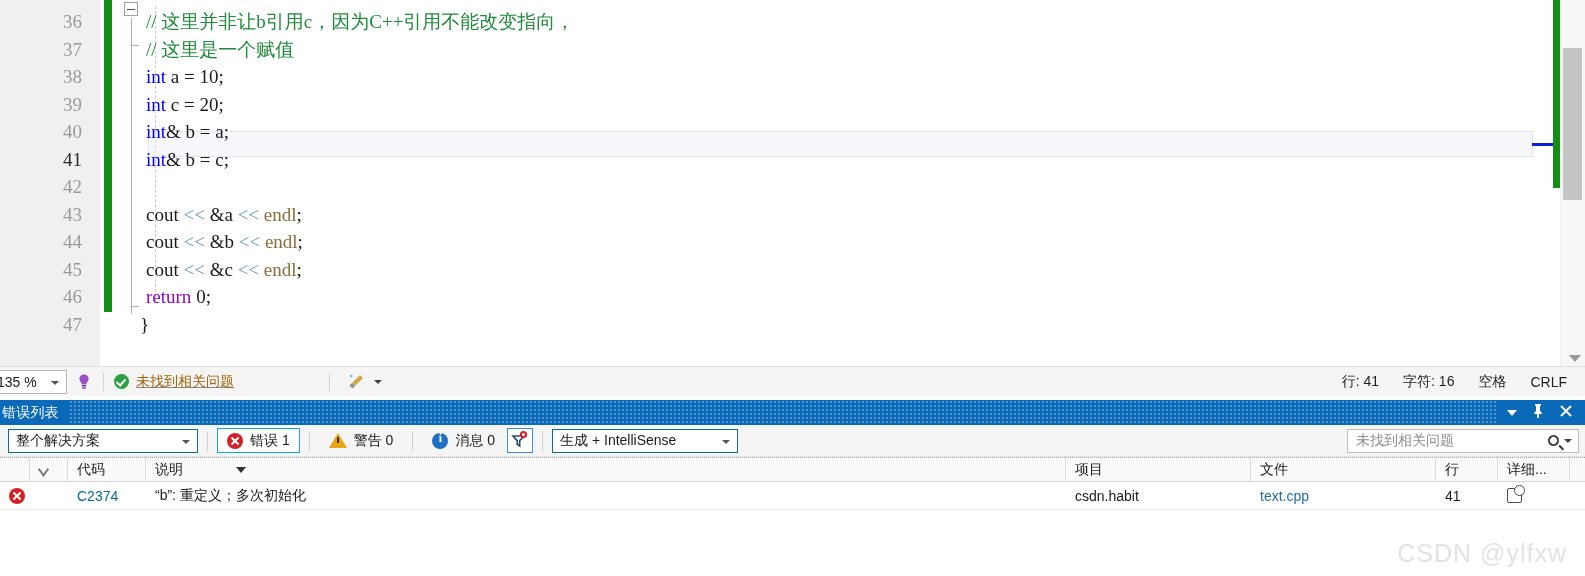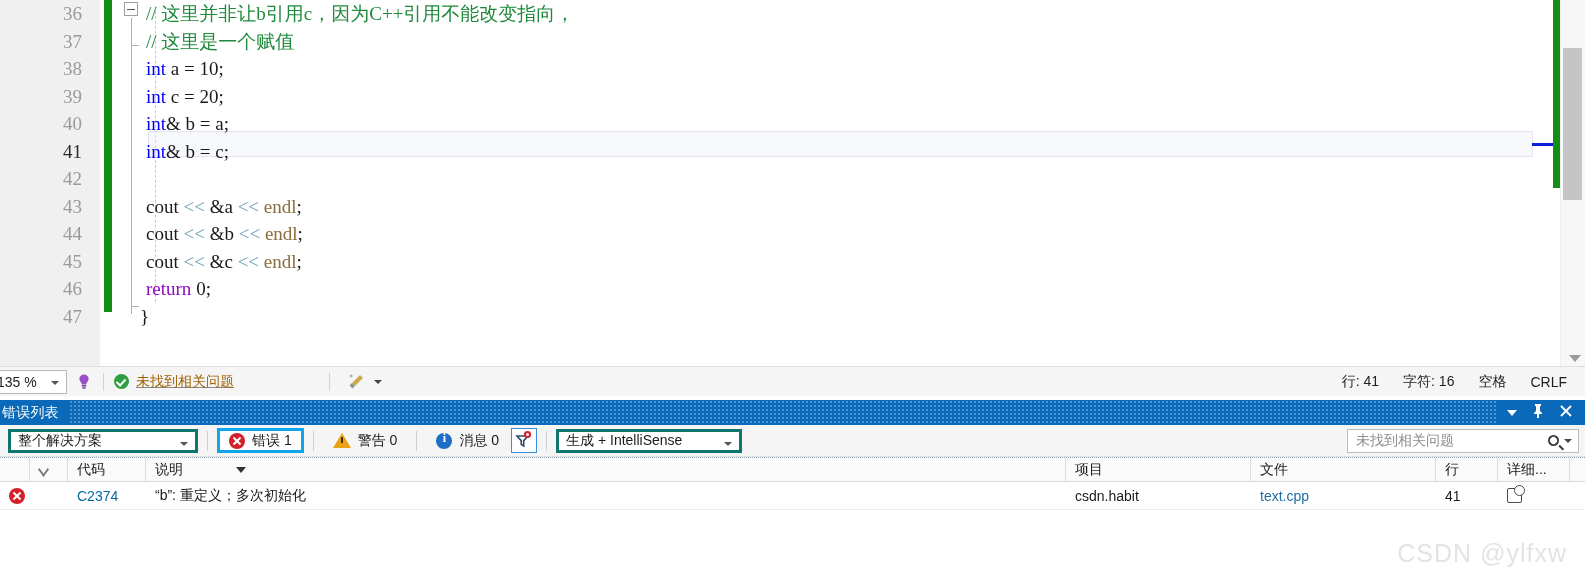--- a/index.html
+++ b/index.html
@@ -14,21 +14,21 @@
   
   #editor {
     position: absolute; left: 0; top: 0; width: 1585px; height: 366px;
     background: #ffffff; overflow: hidden;
   }
   .gutter-bg {
     position: absolute; left: 0; top: 0; width: 100px; height: 366px;
     background: #f0f0f0;
   }
   .code-area {
-    position: absolute; left: 0; top: 0; width: 1551px; height: 366px;
+    position: absolute; left: 0; top: 8px; width: 1551px; height: 366px;
   }
   .code-line {
     position: relative; height: 27.5px; line-height: 27.5px;
     font-family: "Liberation Serif", serif; font-size: 19px;
     white-space: pre;
   }
   .ln {
     position: absolute; left: 0; width: 82px; text-align: right;
     color: #9a9a9a; font-family: "Liberation Serif", serif; font-size: 19px;
   }
@@ -155,39 +155,39 @@
   .tb-caret {
     width: 0; height: 0; border-left: 5px solid transparent;
     border-right: 5px solid transparent; border-top: 6px solid #fff;
   }
 
   .el-toolbar {
     height: 32px; background: #f5f5f5; border-bottom: 1px solid #e2e2e2;
     display: flex; align-items: center; padding: 0 6px; gap: 0;
   }
   .combo {
-    height: 24px; border: 3px solid #0f766e; background: #fff;
+    height: 24px; border: 1px solid #0f766e; background: #fff;
     display: flex; align-items: center; padding: 0 20px 0 7px;
     font-size: 14px; color: #1a1a1a; position: relative;
   }
   .combo .caret {
     position: absolute; right: 7px; top: 10px; width: 0; height: 0;
     border-left: 4px solid transparent; border-right: 4px solid transparent;
     border-top: 4px solid #555;
   }
   #solution-scope-combo { width: 190px; margin-left: 2px; }
   #build-combo { width: 186px; }
   .tb-sep { width: 1px; height: 20px; background: #cfcfcf; margin: 0 9px; }
 
   .countbtn {
     height: 25px; display: flex; align-items: center; gap: 7px;
     padding: 0 9px; font-size: 14px; color: #1a1a1a; background: transparent;
     border: 1px solid transparent;
   }
-  .countbtn.active { background: #fff; border: 3px solid #0ea5e9; }
+  .countbtn.active { background: #fff; border: 1px solid #0ea5e9; }
   .ic-error {
     width: 16px; height: 16px; border-radius: 50%; background: #d32029;
     position: relative;
   }
   .ic-error::before, .ic-error::after {
     content: ""; position: absolute; left: 3px; top: 7px; width: 10px; height: 2px; background: #fff;
   }
   .ic-error::before { transform: rotate(45deg); }
   .ic-error::after  { transform: rotate(-45deg); }
   .ic-warn {

